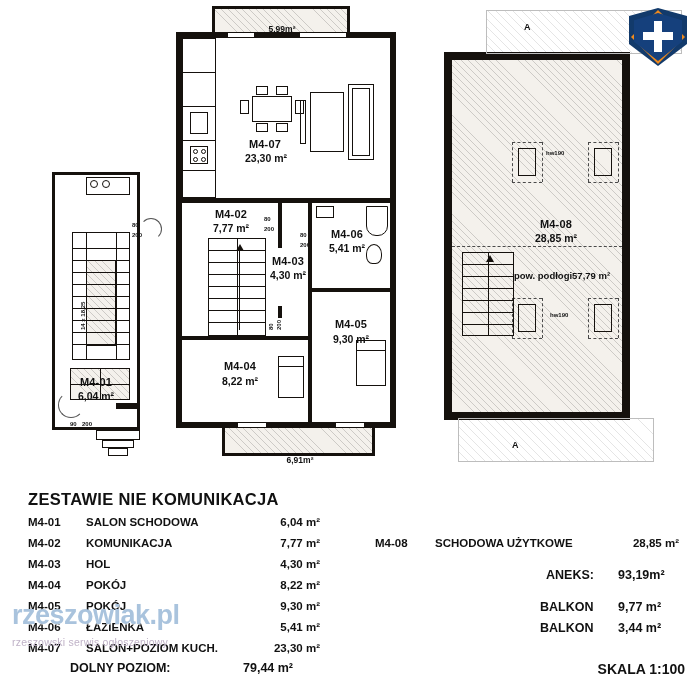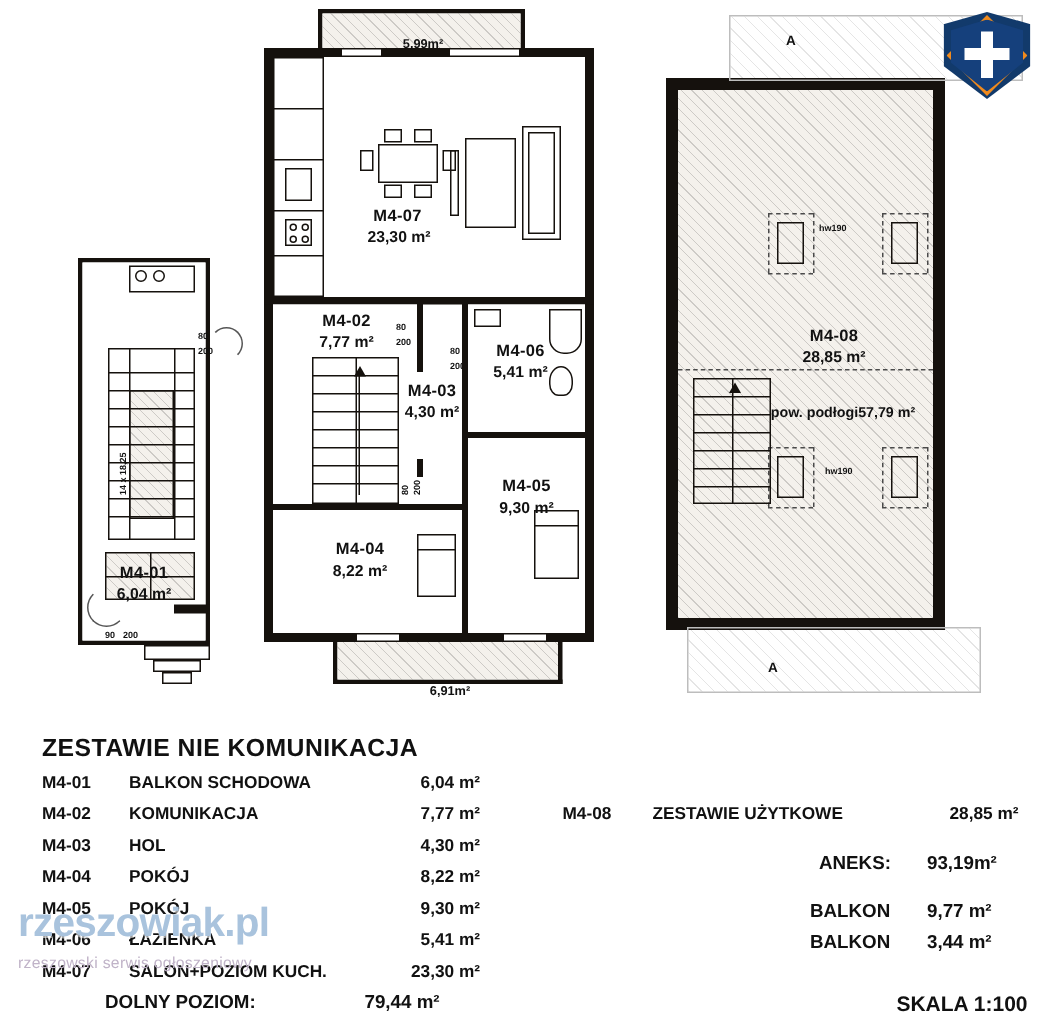--- a/index.html
+++ b/index.html
@@ -332,21 +332,21 @@
   <div class="dim" style="left:524px; top:22px; font-size:9px;">A</div>
   <div class="dim" style="left:512px; top:440px; font-size:9px;">A</div>
 </div>
 
 <div class="legend">
 
   <div class="legend-title">ZESTAWIE NIE KOMUNIKACJA</div>
 
   <div class="lrow" style="top:31px;">
     <span class="c1">M4-01</span>
-    <span class="c2">BALKON SCHODOWA</span>
+    <span class="c2">SALON SCHODOWA</span>
     <span class="c3">6,04 m²</span>
   </div>
   <div class="lrow" style="top:52px;">
     <span class="c1">M4-02</span>
     <span class="c2">KOMUNIKACJA</span>
     <span class="c3">7,77 m²</span>
   </div>
   <div class="lrow" style="top:73px;">
     <span class="c1">M4-03</span>
     <span class="c2">HOL</span>
@@ -371,21 +371,21 @@
     <span class="c1">M4-07</span>
     <span class="c2">SALON+POZIOM KUCH.</span>
     <span class="c3">23,30 m²</span>
   </div>
 
   <div class="dolny" style="top:176px;">DOLNY POZIOM:</div>
   <div class="dolny" style="left:243px; top:176px;">79,44 m²</div>
 
   <div class="rrow" style="top:52px;">
     <span class="r1">M4-08</span>
-    <span class="r2">ZESTAWIE UŻYTKOWE</span>
+    <span class="r2">SCHODOWA UŻYTKOWE</span>
     <span class="r3">28,85 m²</span>
   </div>
 
   <div class="sum-label" style="left:546px; top:83px;">ANEKS:</div>
   <div class="sum-val" style="left:618px; top:83px;">93,19m²</div>
 
   <div class="sum-label" style="left:540px; top:115px;">BALKON</div>
   <div class="sum-val" style="left:618px; top:115px;">9,77 m²</div>
 
   <div class="sum-label" style="left:540px; top:136px;">BALKON</div>

